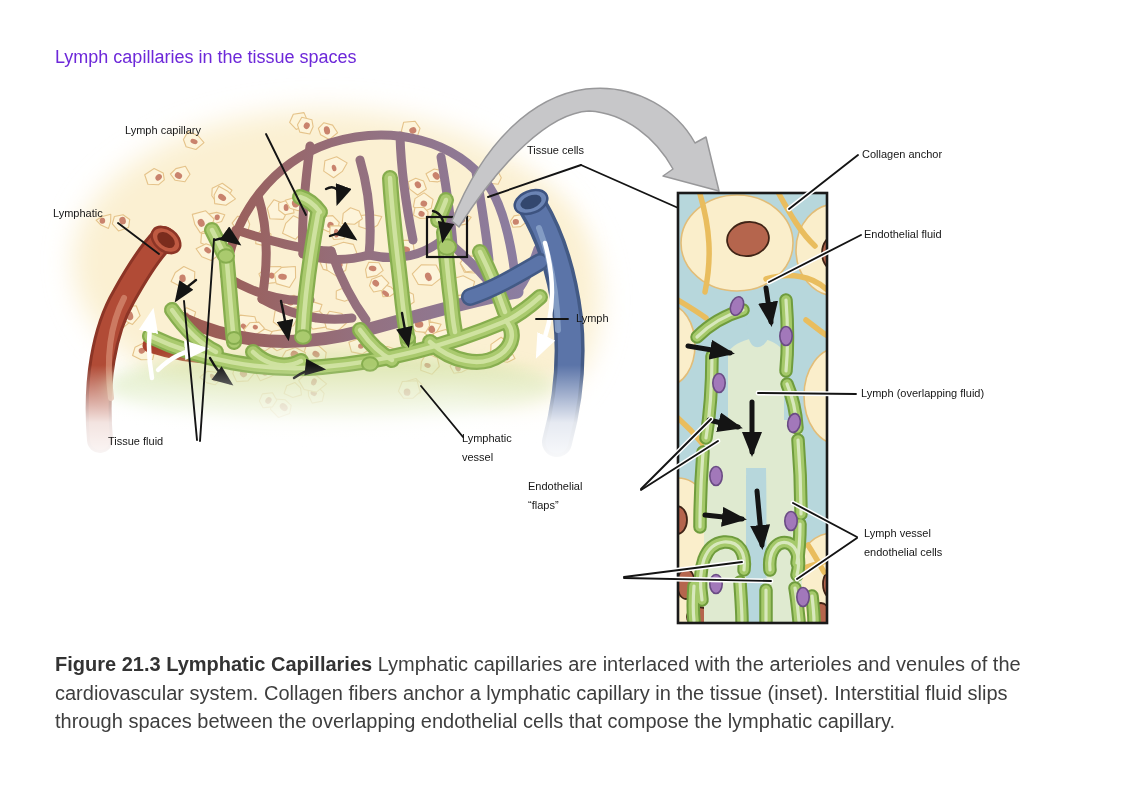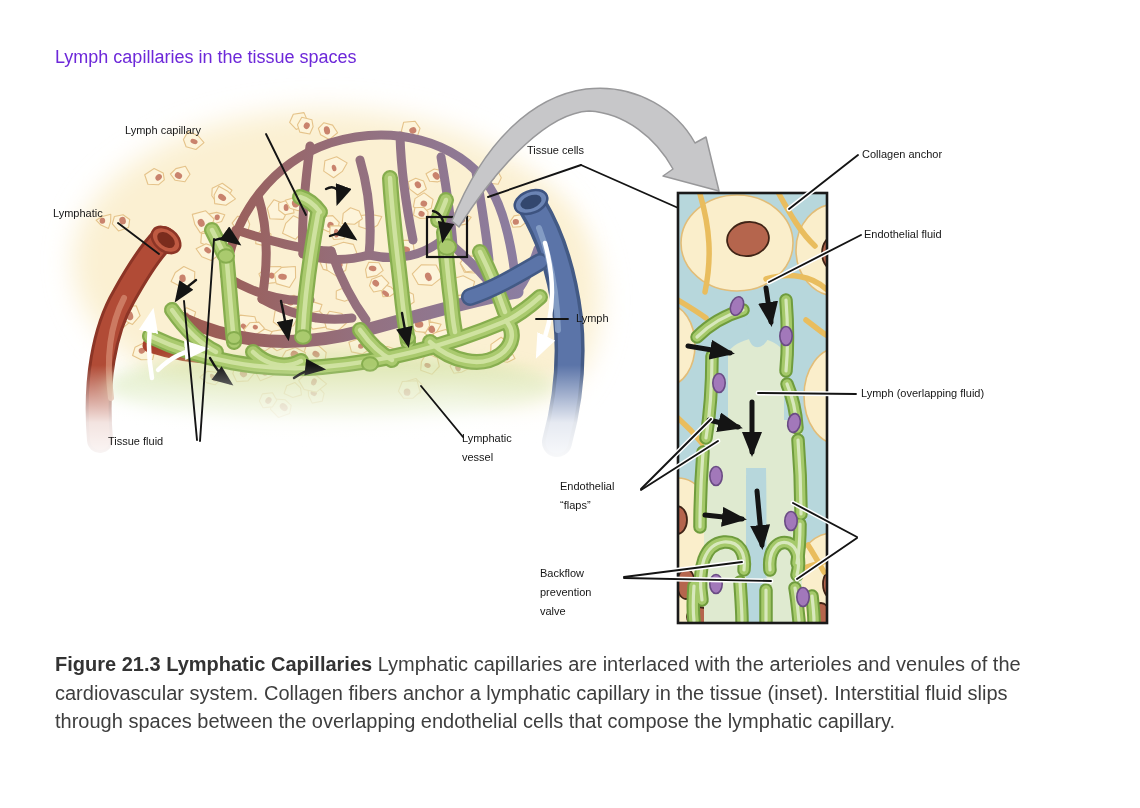--- a/index.html
+++ b/index.html
@@ -475,23 +475,22 @@
   </svg>
 
   <div id="fig-title" style="left:55px;top:47px">Lymph capillaries in the tissue spaces</div>
   <div class="lbl" style="left:125px;top:121px">Lymph capillary</div>
   <div class="lbl" style="left:53px;top:204px">Lymphatic</div>
   <div class="lbl" style="left:527px;top:141px">Tissue cells</div>
   <div class="lbl" style="left:576px;top:309px">Lymph</div>
   <div class="lbl" style="left:108px;top:432px">Tissue fluid</div>
   <div class="lbl" style="left:462px;top:429px">Lymphatic
 vessel</div>
-  <div class="lbl" style="left:560px;top:477px">Endothelial
+  <div class="lbl" style="left:528px;top:477px">Endothelial
 “flaps”</div>
-  <div class="lbl" style="left:540px;top:564px">Backflow
-prevention
-valve</div>
   <div class="lbl" style="left:862px;top:145px">Collagen anchor</div>
   <div class="lbl" style="left:864px;top:225px">Endothelial fluid</div>
   <div class="lbl" style="left:861px;top:384px">Lymph (overlapping fluid)</div>
+  <div class="lbl" style="left:864px;top:524px">Lymph vessel
+endothelial cells</div>
 
   <div id="caption"><b>Figure 21.3 Lymphatic Capillaries</b><span> Lymphatic capillaries are interlaced with the arterioles and venules of the cardiovascular system. Collagen fibers anchor a lymphatic capillary in the tissue (inset). Interstitial fluid slips through spaces between the overlapping endothelial cells that compose the lymphatic capillary.</span></div>
 </div>
 
 </body></html>

